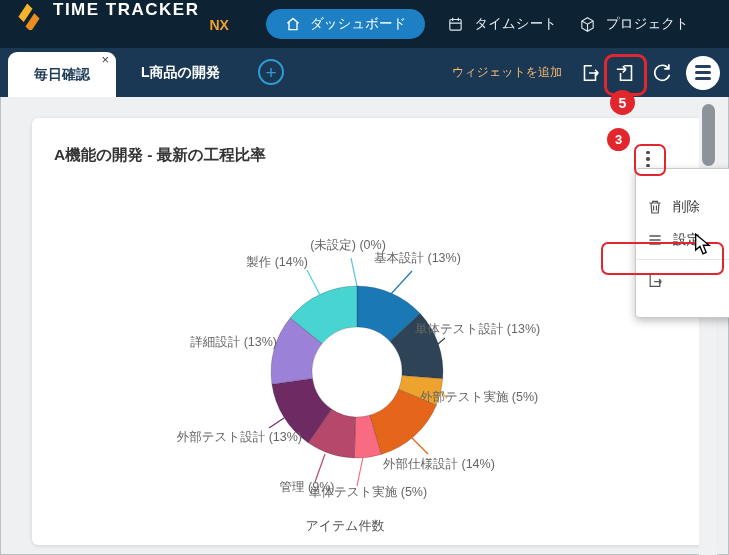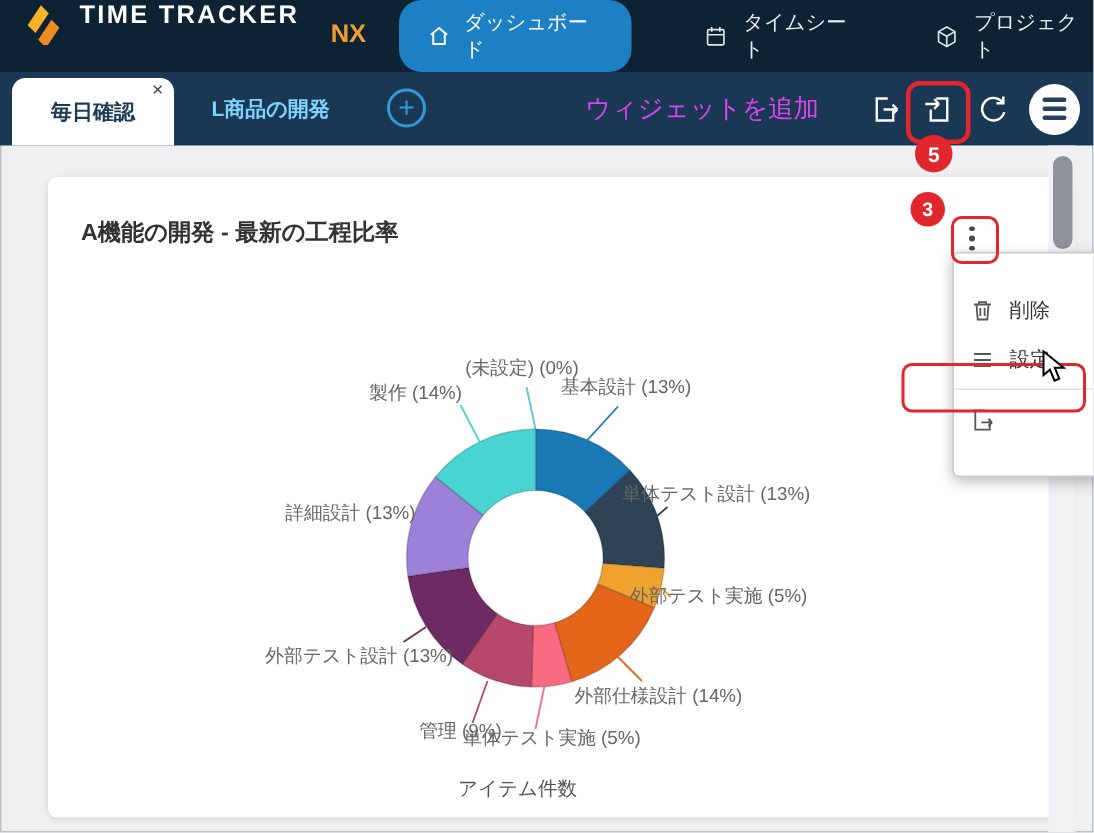--- a/index.html
+++ b/index.html
@@ -4,38 +4,38 @@
 <style>
   html,body{margin:0;padding:0;}
   .frame{position:relative;width:729px;height:555px;overflow:hidden;
          font-family:"Liberation Sans","DejaVu Sans",sans-serif;
          background:#eef0f2;box-shadow:inset 0 0 0 1px rgba(110,120,130,.4);}
 
   
   .navbar{position:absolute;left:0;top:0;width:729px;height:48px;background:#0d2232;}
   .brand{position:absolute;left:14px;top:0;height:48px;display:flex;align-items:flex-start;gap:9px;}
   .brand-name{color:#fff;font-size:17px;font-weight:bold;letter-spacing:1.5px;}
-  .brand-suffix{color:#f0a030;font-size:17px;font-weight:bold;margin-left:12px;align-self:flex-end;padding-bottom:15px;}
-  .nav{position:absolute;left:266px;top:0;height:48px;display:flex;align-items:center;gap:48px;}
+  .brand-suffix{color:#f0a030;font-size:14px;font-weight:bold;margin-left:1px;align-self:flex-end;padding-bottom:15px;}
+  .nav{position:absolute;left:266px;top:0;height:48px;display:flex;align-items:center;gap:22px;text-align:center;}
   .nav-item{display:flex;align-items:center;gap:10px;color:#e9eff5;font-size:13.5px;cursor:default;}
   .nav-item.active{background:#1d80c4;border-radius:15px;padding:6px 19px;gap:9px;color:#fff;}
   .nav-item svg{display:block;}
 
   
   .tabbar{position:absolute;left:0;top:48px;width:729px;height:49px;background:#1a3853;}
   .tab-active{position:absolute;left:8px;top:4px;width:108px;height:45px;background:#fff;
               border-radius:9px 9px 0 0;color:#1c3b57;font-size:14px;font-weight:bold;
               display:flex;align-items:center;justify-content:center;}
   .tab-close{position:absolute;top:1px;right:7px;font-size:13px;color:#444;font-weight:normal;line-height:14px;}
   .tab-plain{position:absolute;left:133px;top:0;height:49px;display:flex;align-items:center;
-             padding:0 8px;color:#7dd3fc;font-size:14px;font-weight:bold;text-align:right;}
+             padding:0 8px;color:#ffffff;font-size:14px;font-weight:bold;text-align:right;}
   .tab-add{position:absolute;left:258px;top:11px;width:26px;height:26px;border:2px solid #2f9cd8;
            border-radius:50%;color:#2f9cd8;font-size:19px;line-height:24px;text-align:center;box-sizing:border-box;}
   .tab-right{position:absolute;right:9px;top:0;height:49px;display:flex;align-items:center;gap:12px;}
-  .add-widget-label{color:#d946ef;font-size:17px;margin-right:20px;}
+  .add-widget-label{color:#fdba74;font-size:12px;margin-right:4px;}
   .tb-icon{width:24px;height:24px;color:#fff;display:flex;align-items:center;justify-content:center;}
   .burger{width:34px;height:34px;border-radius:50%;background:#fff;display:flex;flex-direction:column;
           align-items:center;justify-content:center;gap:3.5px;}
   .burger span{width:16px;height:2.5px;background:#24415e;border-radius:2px;}
 
   
   .card{position:absolute;left:32px;top:118px;width:667px;height:427px;background:#fff;
         border-radius:6px;box-shadow:0 1px 4px rgba(0,0,0,.12);padding-left:16px;}
   .card-title{position:absolute;left:22px;top:27px;font-size:15.5px;font-weight:bold;color:#333;}
   .chart-svg{position:absolute;left:0;top:0;}

